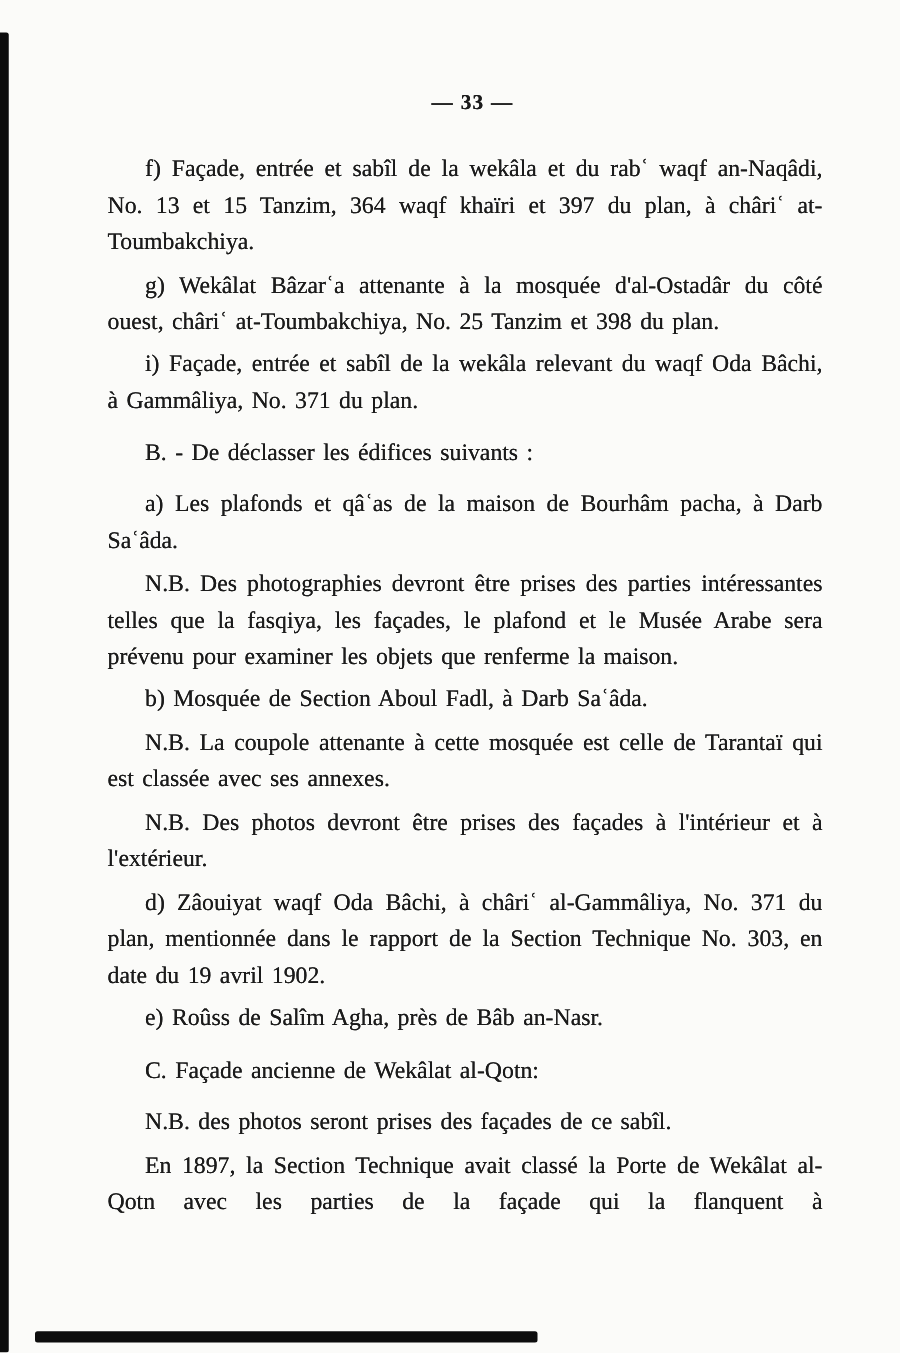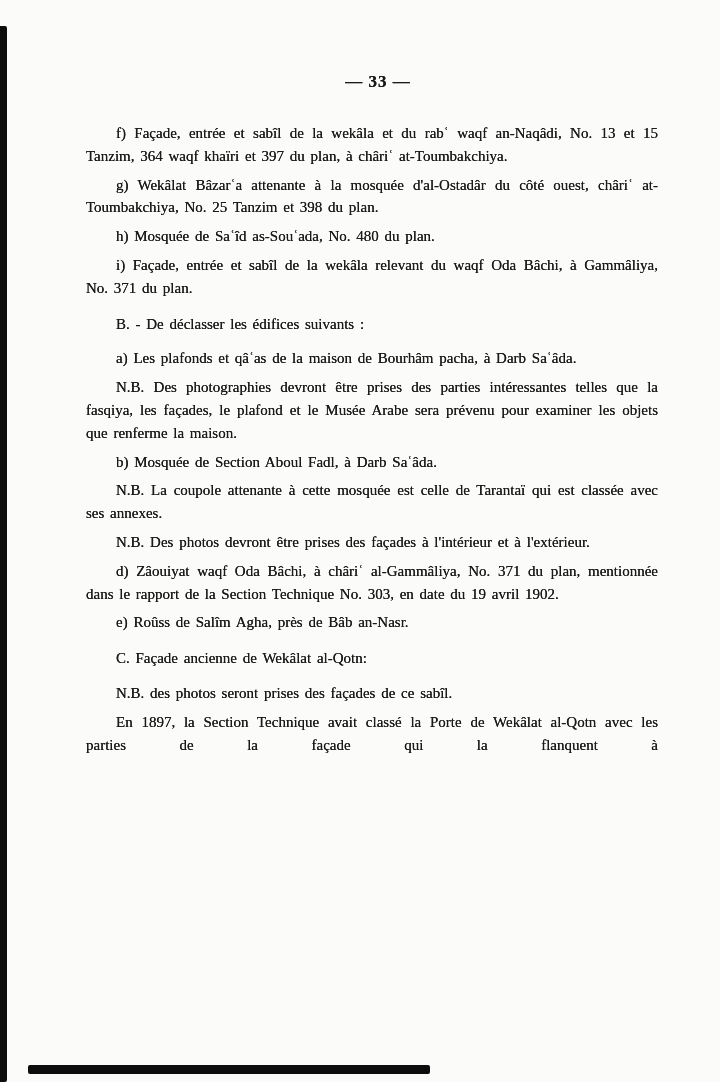--- a/index.html
+++ b/index.html
@@ -24,21 +24,21 @@
   }
   .page-number {
     text-align: center;
     font-weight: bold;
     font-size: 17px;
     letter-spacing: 1px;
     margin: 0 0 30px 0;
     text-shadow: 0 0 0.35px currentColor;
   }
   p.para {
-    font-size: 15px;
+    font-size: 19px;
     line-height: 1.52;
     margin: 0 12px 6px 0;
     text-align: justify;
     text-indent: 30px;
     word-spacing: 2px;
     text-shadow: 0 0 0.35px currentColor;
   }
   p.section-gap {
     margin-top: 13px;
     margin-bottom: 12px;
@@ -66,21 +66,20 @@
   }
 </style>
 </head>
 <body>
 
 <div class="page">
   <div class="page-number">— 33 —</div>
 
   <p class="para">f) Façade, entrée et sabîl de la wekâla et du rabʿ waqf an-Naqâdi, No. 13 et 15 Tanzim, 364 waqf khaïri et 397 du plan, à châriʿ at-Toumbakchiya.</p>
   <p class="para">g) Wekâlat Bâzarʿa attenante à la mosquée d'al-Ostadâr du côté ouest, châriʿ at-Toumbakchiya, No. 25 Tanzim et 398 du plan.</p>
-  <p class="para">h) Mosquée de Saʿîd as-Souʿada, No. 480 du plan.</p>
   <p class="para">i) Façade, entrée et sabîl de la wekâla relevant du waqf Oda Bâchi, à Gammâliya, No. 371 du plan.</p>
 
   <p class="para section-gap">B. - De déclasser les édifices suivants :</p>
 
   <p class="para">a) Les plafonds et qâʿas de la maison de Bourhâm pacha, à Darb Saʿâda.</p>
   <p class="para">N.B. Des photographies devront être prises des parties intéressantes telles que la fasqiya, les façades, le plafond et le Musée Arabe sera prévenu pour examiner les objets que renferme la maison.</p>
   <p class="para">b) Mosquée de Section Aboul Fadl, à Darb Saʿâda.</p>
   <p class="para">N.B. La coupole attenante à cette mosquée est celle de Tarantaï qui est classée avec ses annexes.</p>
   <p class="para">N.B. Des photos devront être prises des façades à l'intérieur et à l'extérieur.</p>
   <p class="para">d) Zâouiyat waqf Oda Bâchi, à châriʿ al-Gammâliya, No. 371 du plan, mentionnée dans le rapport de la Section Technique No. 303, en date du 19 avril 1902.</p>

